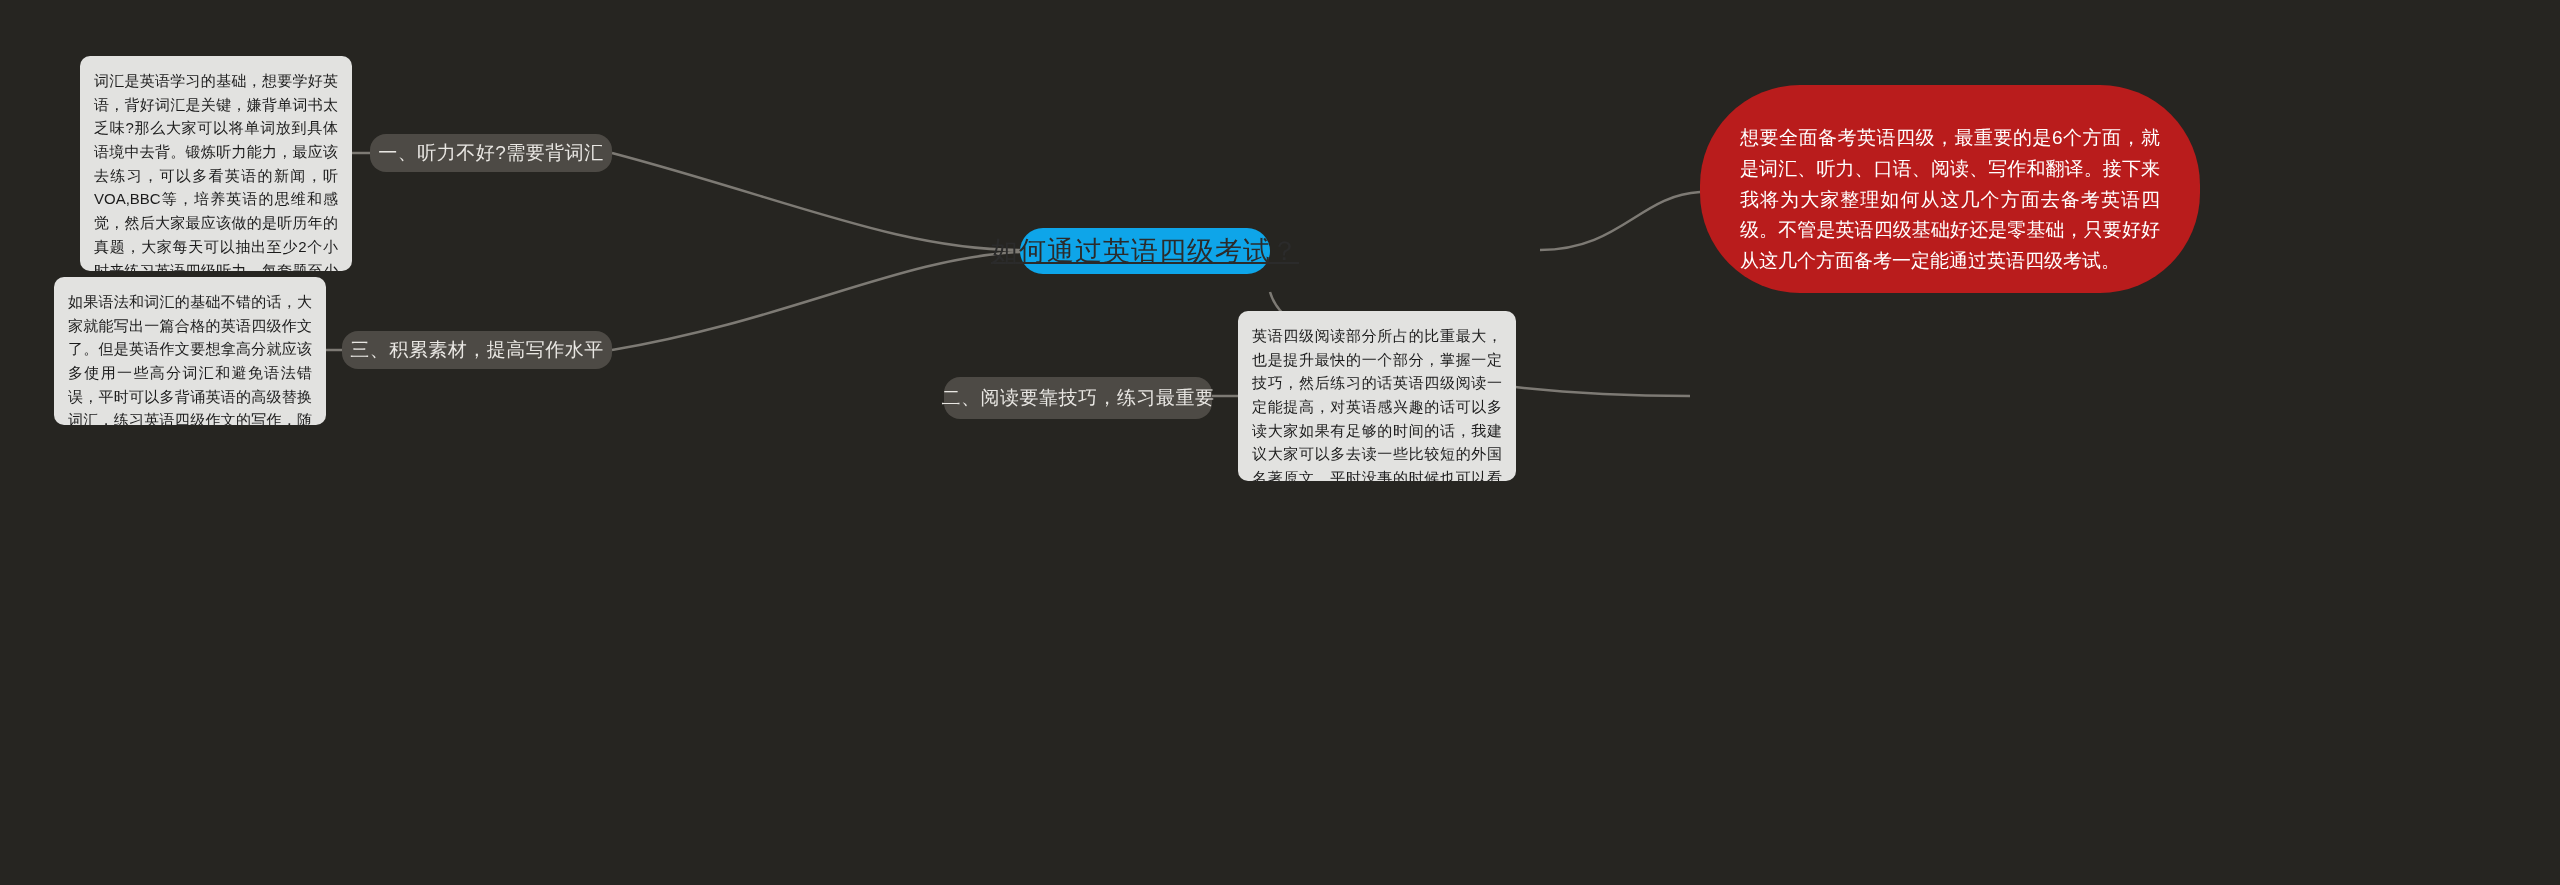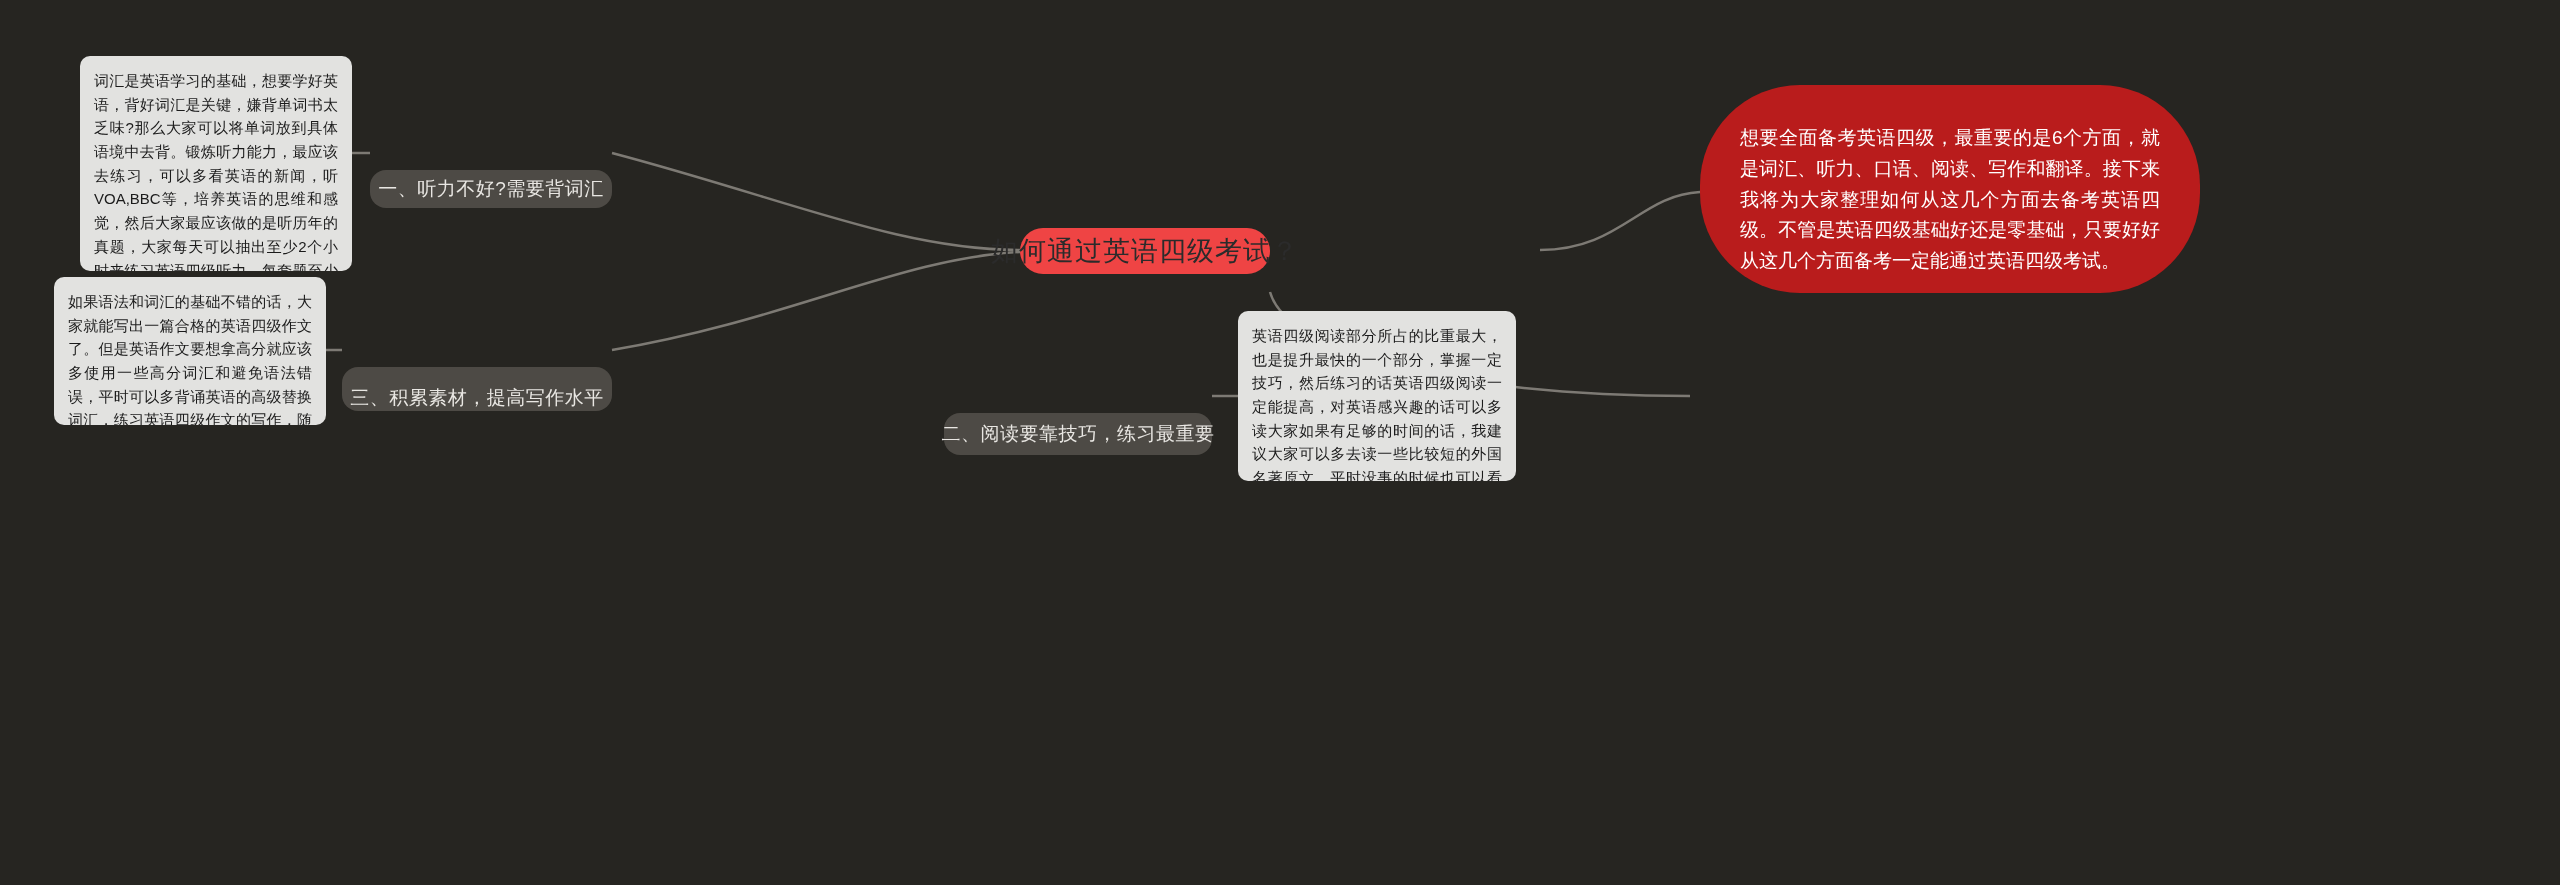--- a/index.html
+++ b/index.html
@@ -26,44 +26,44 @@
     width: 2560px;
     height: 885px;
     pointer-events: none;
   }
   .node {
     position: absolute;
     box-sizing: border-box;
   }
   
   .central {
-    background: #ef4444;
+    background: #0ea5e9;
     color: #2b2b2b;
     border-radius: 30px;
     display: flex;
     align-items: center;
     justify-content: center;
     font-size: 27px;
     letter-spacing: 1px;
     white-space: nowrap;
     padding: 0 26px;
+    text-decoration: underline;
   }
   
   .branch {
     background: #4d4a45;
     color: #e9e7e3;
     border-radius: 16px;
     display: flex;
     align-items: center;
     justify-content: center;
     font-size: 19px;
     letter-spacing: .5px;
     white-space: nowrap;
     padding: 0 22px;
-    margin-top: 36px;
   }
   
   .note {
     background: #e2e2e0;
     color: #1b1b1b;
     border-radius: 10px;
     font-size: 15px;
     line-height: 1.58;
     padding: 13px 14px;
     text-align: justify;
@@ -110,21 +110,21 @@
     <span>想要全面备考英语四级，最重要的是6个方面，就是词汇、听力、口语、阅读、写作和翻译。接下来我将为大家整理如何从这几个方面去备考英语四级。不管是英语四级基础好还是零基础，只要好好从这几个方面备考一定能通过英语四级考试。</span>
   </div>
 
   <div class="node branch" style="left:370px; top:134px; width:242px; height:38px;">
     <span>一、听力不好?需要背词汇</span>
   </div>
   <div class="node note" style="left:80px; top:56px; width:272px; height:215px;">
     <span>词汇是英语学习的基础，想要学好英语，背好词汇是关键，嫌背单词书太乏味?那么大家可以将单词放到具体语境中去背。锻炼听力能力，最应该去练习，可以多看英语的新闻，听VOA,BBC等，培养英语的思维和感觉，然后大家最应该做的是听历年的真题，大家每天可以抽出至少2个小时来练习英语四级听力，每套题至少听三遍，最后一遍再对照原文听，每个单词都要听清楚，一段时间后，你的英语听力一定能提高。在听的过程中，大家还可以练习口语，将听到的内容复述一遍。</span>
   </div>
 
-  <div class="node branch" style="left:342px; top:331px; width:270px; height:44px;align-items:flex-end;">
+  <div class="node branch" style="left:342px; top:331px; width:270px; height:38px;">
     <span>三、积累素材，提高写作水平</span>
   </div>
   <div class="node note" style="left:54px; top:277px; width:272px; height:148px;">
     <span>如果语法和词汇的基础不错的话，大家就能写出一篇合格的英语四级作文了。但是英语作文要想拿高分就应该多使用一些高分词汇和避免语法错误，平时可以多背诵英语的高级替换词汇，练习英语四级作文的写作，随着英语四级学习和写作的，如果能积累好的素材和好的模板，那么英语四级作文的成绩一定不会很差，这就需要大家认真练习写作了。</span>
   </div>
 
   <div class="node branch" style="left:944px; top:377px; width:268px; height:42px;">
     <span>二、阅读要靠技巧，练习最重要</span>
   </div>
   <div class="node note" style="left:1238px; top:311px; width:278px; height:170px;">

